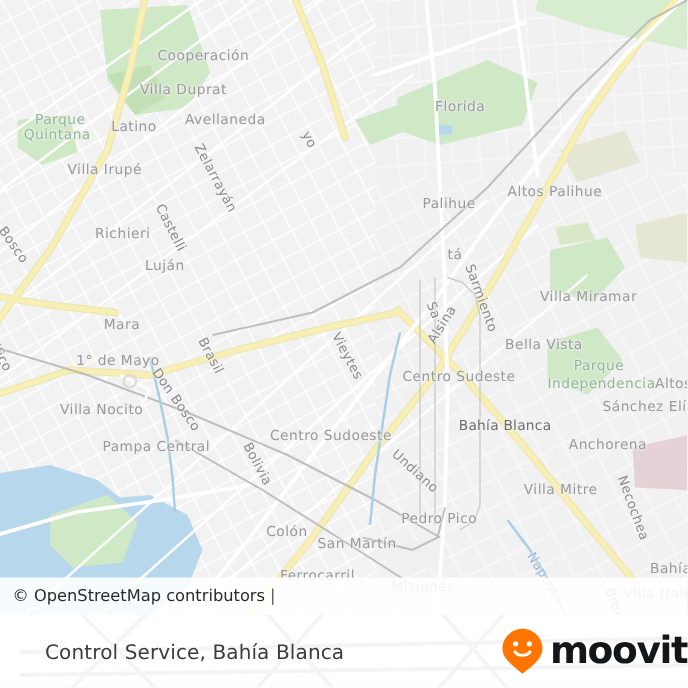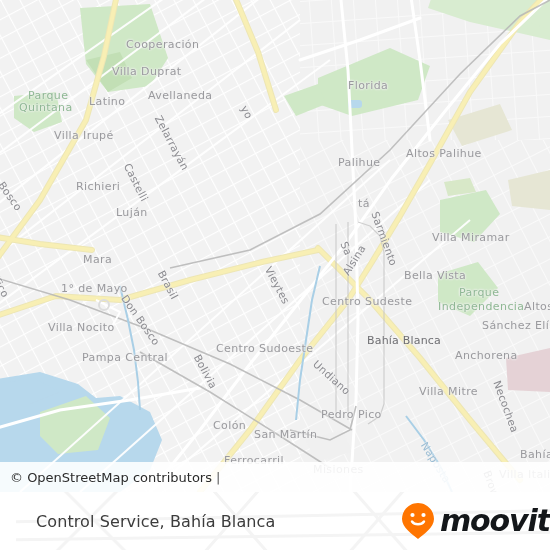--- a/index.html
+++ b/index.html
@@ -149,21 +149,20 @@
     font-size: 16px;
     color: #3c3c3c;
     font-family: "DejaVu Sans", sans-serif;
     letter-spacing: .1px;
   }
   #moovit-logo {
     position: relative;
     display: flex;
     align-items: center;
     gap: 5px;
-    font-style: italic;
   }
   #moovit-wordmark {
     font-family: "DejaVu Sans", sans-serif;
     font-weight: bold;
     font-size: 30px;
     color: #14171a;
     letter-spacing: -1.1px;
     line-height: 1;
   }
 </style>

